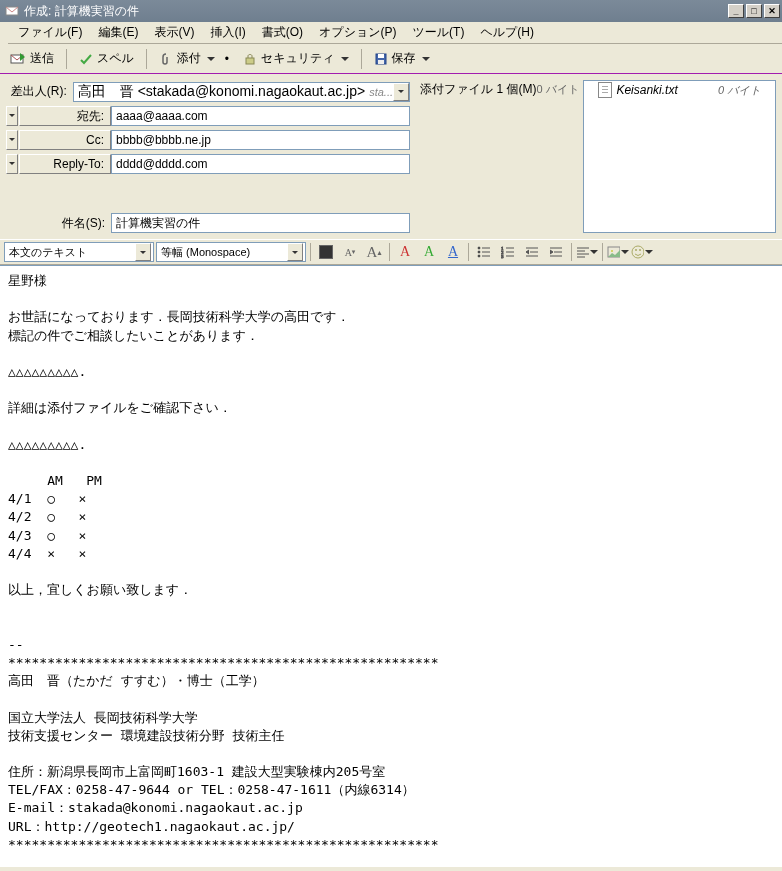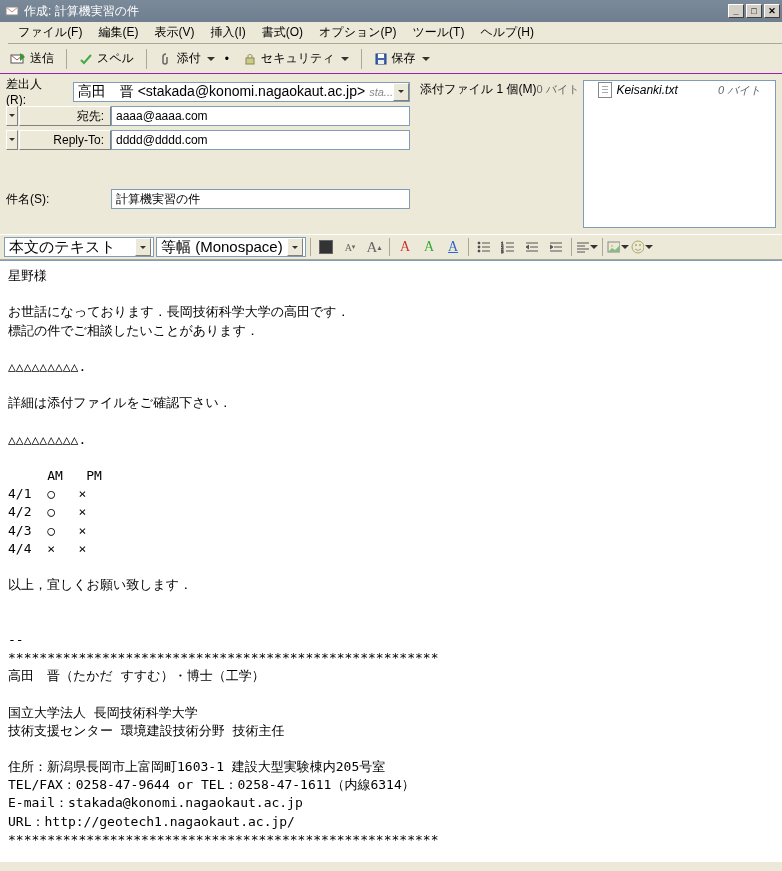--- a/index.html
+++ b/index.html
@@ -115,21 +115,22 @@
     justify-content: center;
   }
   .hdr-btn-drop {
     width: 0; height: 0;
     border-left: 3px solid transparent;
     border-right: 3px solid transparent;
     border-top: 3px solid #333;
   }
   .hdr-label {
     width: 92px;
-    padding-right: 20px;
+    text-align: right;
+    padding-right: 6px;
   }
   .hdr-label-btn {
     width: 92px;
     height: 20px;
     background: #ece9d8;
     border: 1px solid #fff;
     border-right-color: #808080;
     border-bottom-color: #808080;
     text-align: right;
     padding-right: 6px;
@@ -216,21 +217,21 @@
     gap: 2px;
   }
   .ft-select {
     height: 20px;
     background: white;
     border: 1px solid #7f9db9;
     display: flex;
     align-items: center;
     padding: 0 2px 0 4px;
   }
-  .ft-select-text { flex:1; font-size: 15px; }
+  .ft-select-text { flex:1; font-size: 11px; }
   .ft-btn {
     width: 22px; height: 22px;
     display: flex;
     align-items: center;
     justify-content: center;
     font-family: "Times New Roman", serif;
   }
   .ft-sep { width: 1px; height: 18px; background: #aca899; margin: 0 2px; }
   .ft-color-swatch {
     width: 14px; height: 14px;
@@ -348,20 +349,27 @@
     </div>
 
     <div class="header-row">
       <div class="hdr-btn">
           <span class="hdr-btn-drop"></span>
         </div>
       <div class="hdr-label-btn">宛先:</div>
       <div class="hdr-input">aaaa@aaaa.com</div>
     </div>
 
+    <div class="header-row">
+      <div class="hdr-btn">
+          <span class="hdr-btn-drop"></span>
+        </div>
+      <div class="hdr-label-btn">Cc:</div>
+      <div class="hdr-input">bbbb@bbbb.ne.jp</div>
+    </div>
 
 
     <div class="header-row">
       <div class="hdr-btn">
           <span class="hdr-btn-drop"></span>
         </div>
       <div class="hdr-label-btn">Reply-To:</div>
       <div class="hdr-input">dddd@dddd.com</div>
     </div>
 

